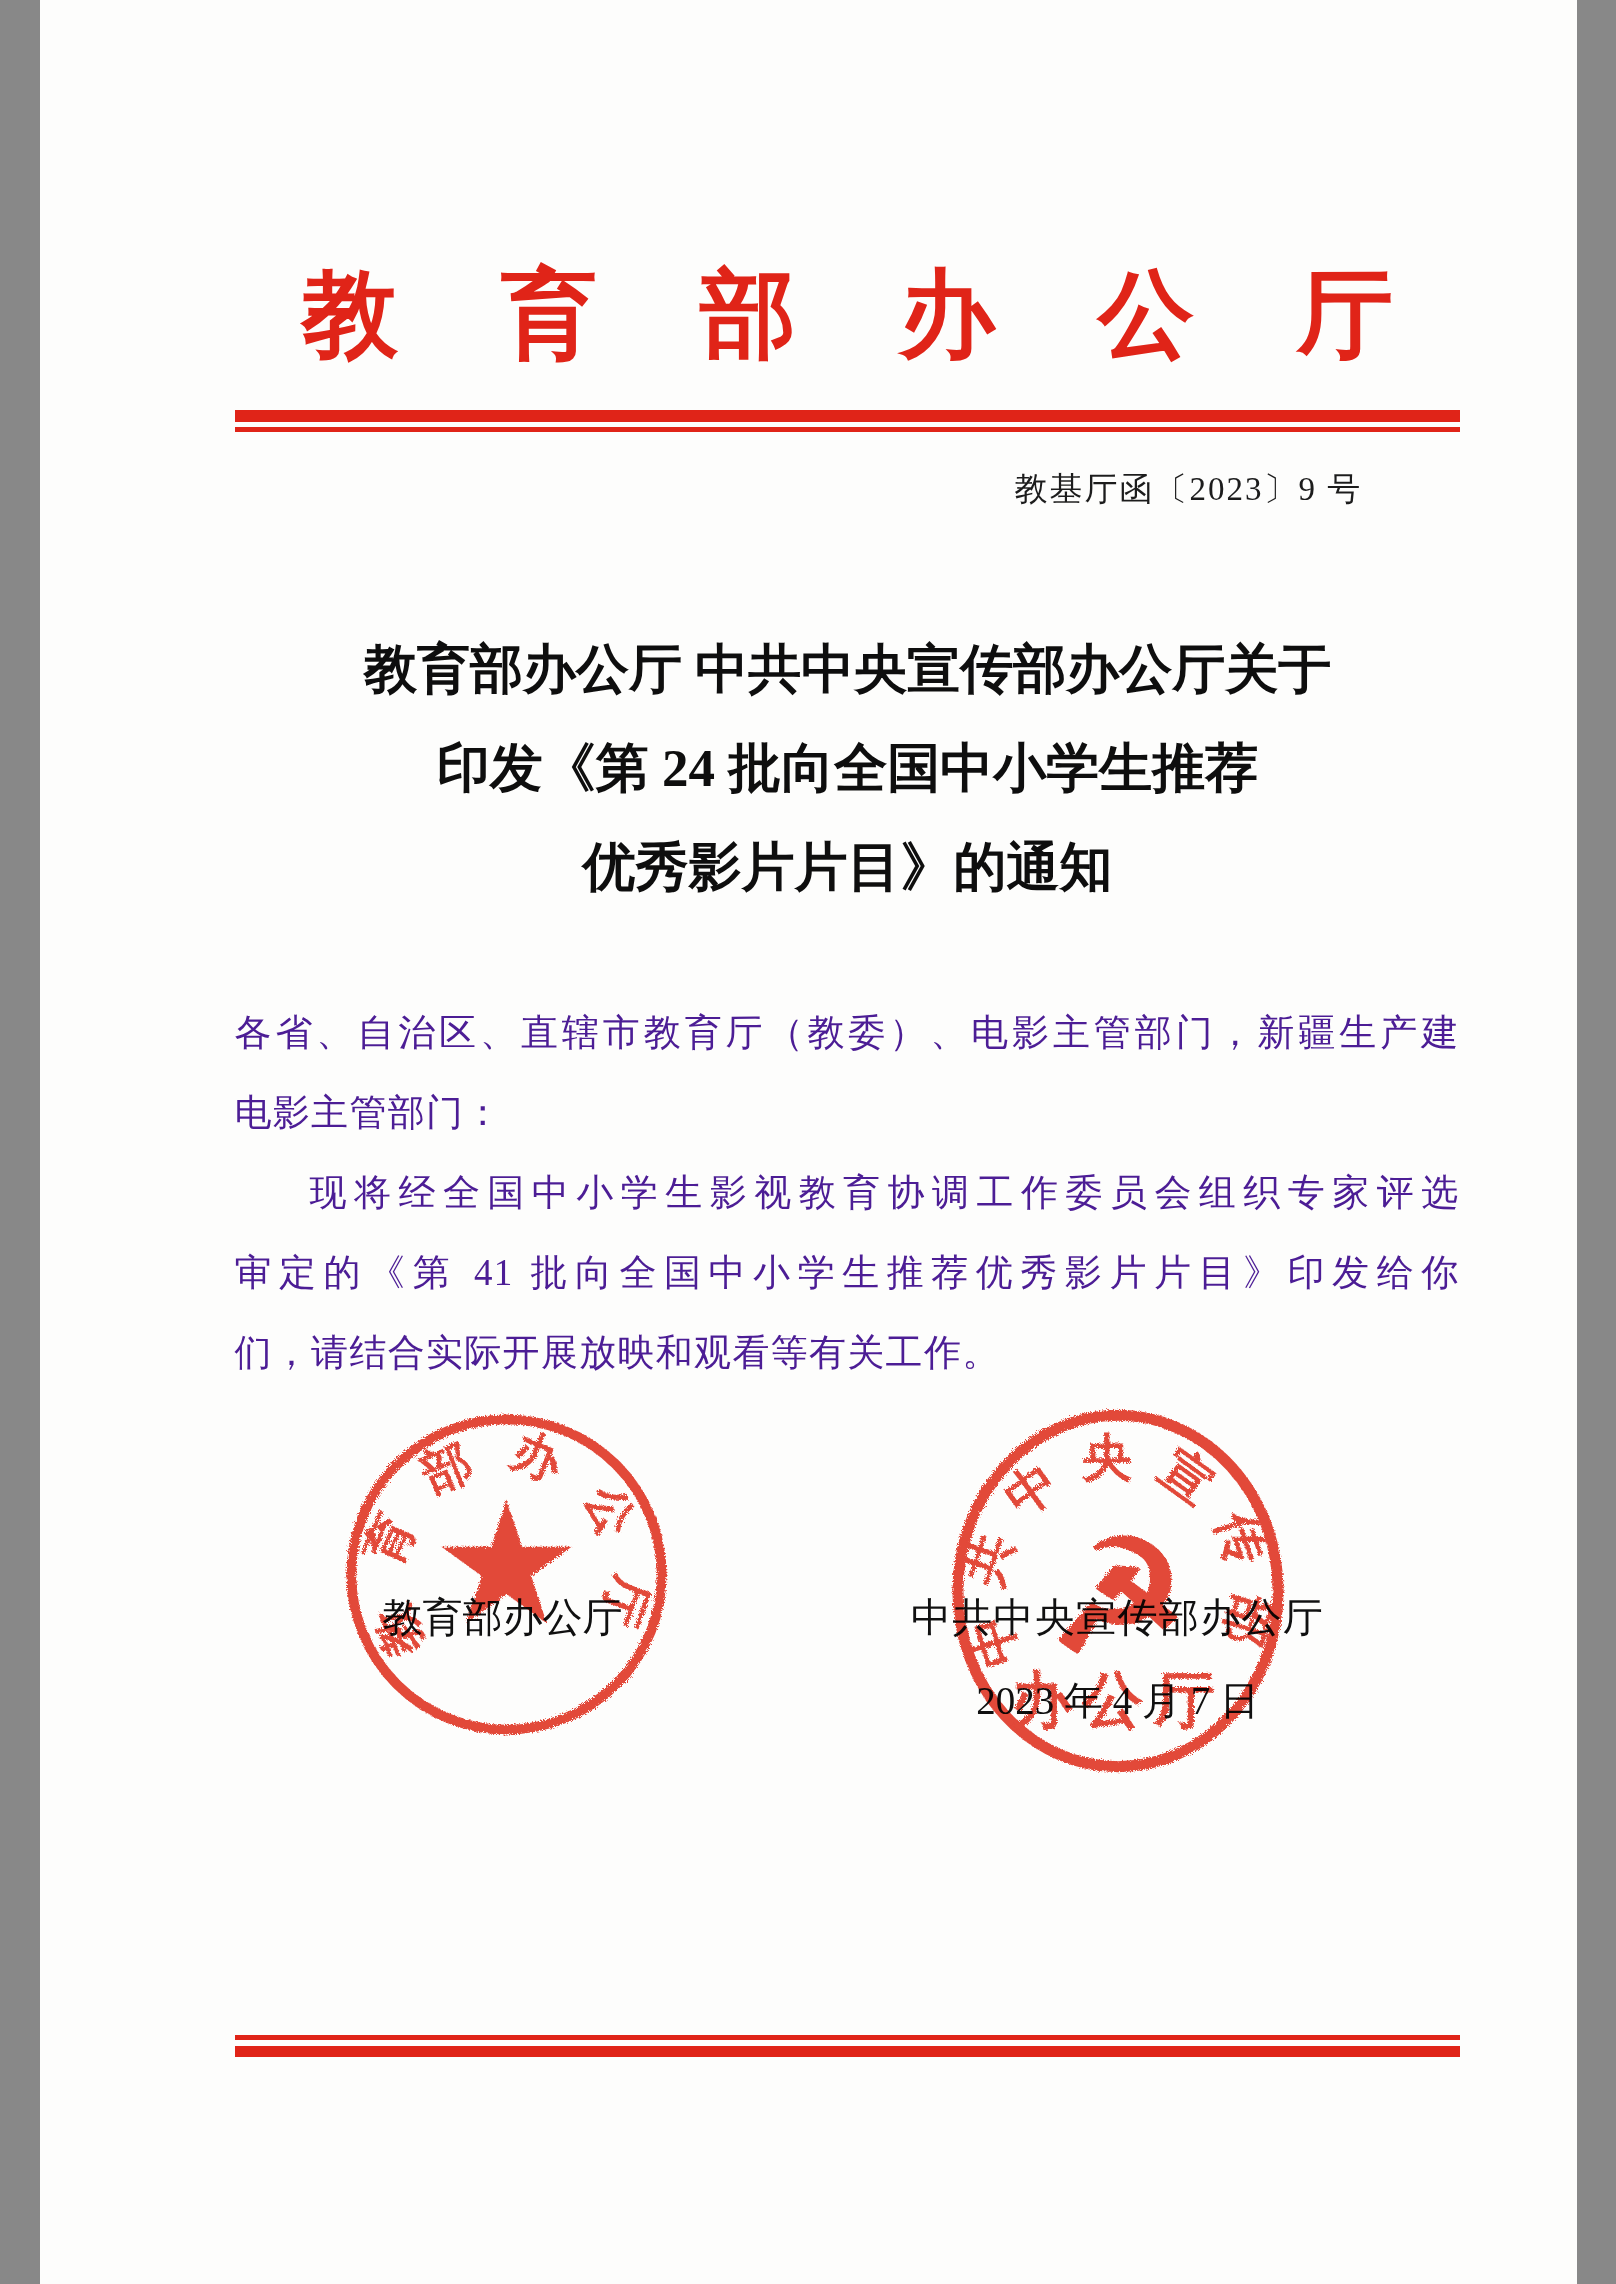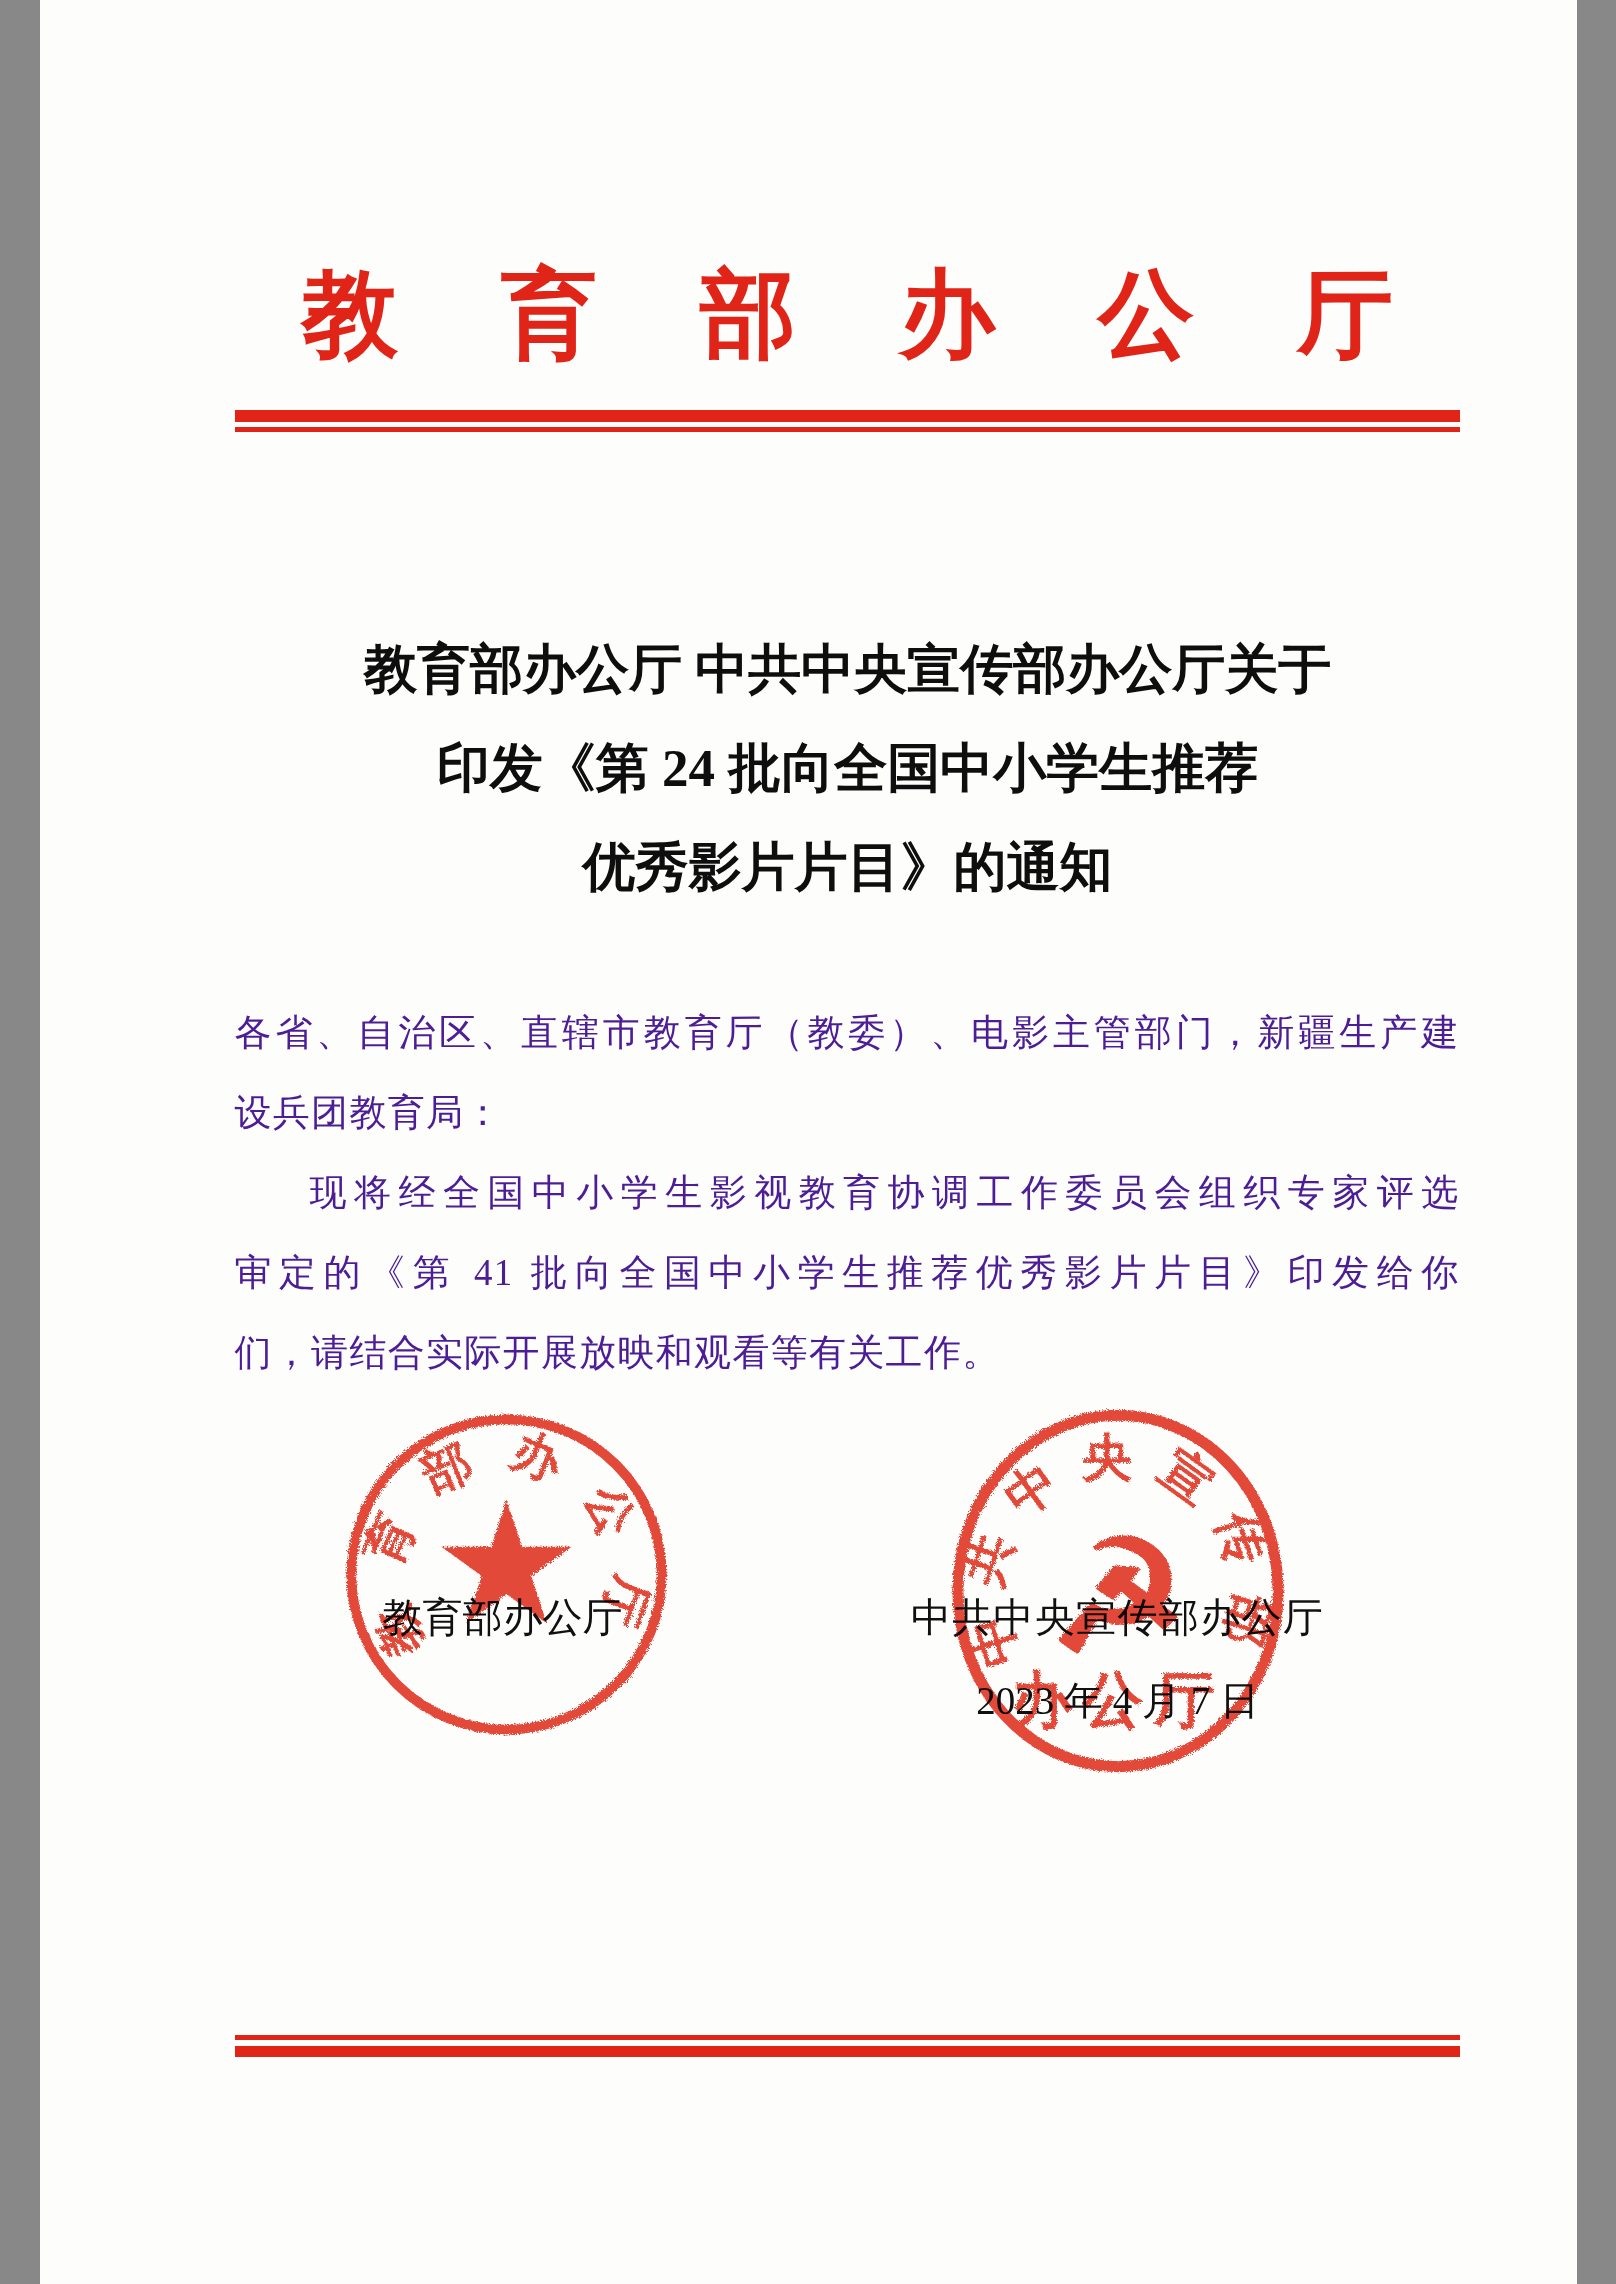--- a/index.html
+++ b/index.html
@@ -81,30 +81,31 @@
 </style>
 </head>
 <body>
 
 <div class="page">
 
   <div class="abs agency-name">教育部办公厅</div>
   <div class="abs rule rule-thick-top"></div>
   <div class="abs rule rule-thin-top"></div>
 
+  <div class="abs doc-number">教基厅函〔2023〕9 号</div>
 
   <div class="abs notice-title">
     <div>教育部办公厅 中共中央宣传部办公厅关于</div>
     <div>印发《第 24 批向全国中小学生推荐</div>
     <div>优秀影片片目》的通知</div>
   </div>
 
   <div class="abs body-text">
     <div class="just">各省、自治区、直辖市教育厅（教委）、电影主管部门，新疆生产建</div>
-    <div>设兵团教育局：</div>
+    <div>电影主管部门：</div>
     <div class="just indent">现将经全国中小学生影视教育协调工作委员会组织专家评选</div>
     <div class="just">审定的《第 41 批向全国中小学生推荐优秀影片片目》印发给你</div>
     <div>们，请结合实际开展放映和观看等有关工作。</div>
   </div>
 
   <div class="abs sig sig-left">教育部办公厅</div>
   <div class="abs sig sig-right">中共中央宣传部办公厅</div>
   <div class="abs sig-date">2023 年 4 月 7 日</div>
 
   <svg width="0" height="0" class="abs" aria-hidden="true">

